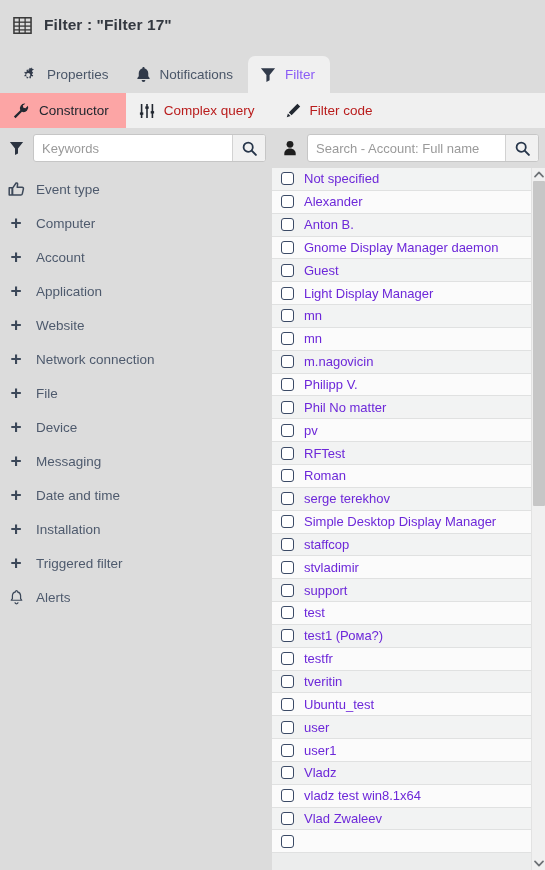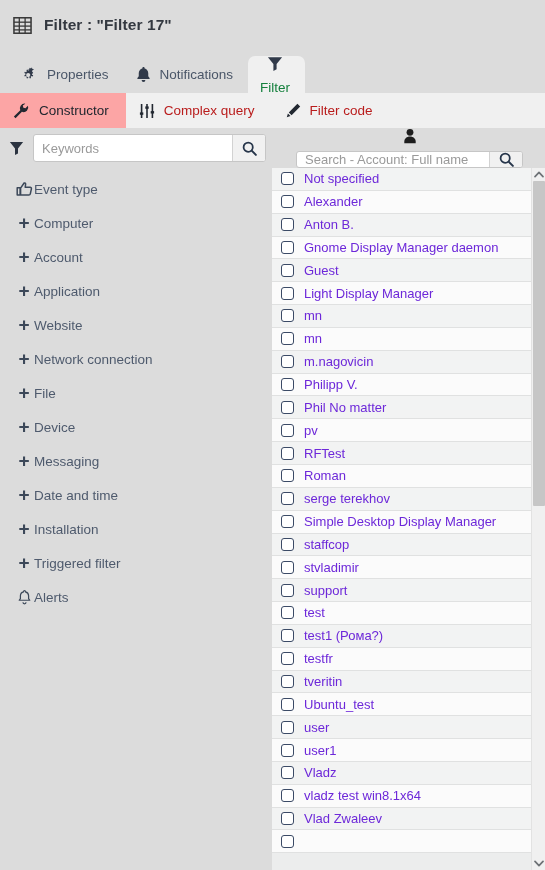--- a/index.html
+++ b/index.html
@@ -26,21 +26,21 @@
   .tabs {
     height: 43px; display: flex; align-items: flex-end;
     padding-left: 8px; background: #dcdcdc;
   }
   .tab {
     display: flex; align-items: center; gap: 9px;
     height: 37px; padding: 0 15px 0 12px;
     font-size: 13.5px; color: #4a5668; white-space: nowrap;
     border-radius: 7px 7px 0 0;
   }
-  .tab.active { background: #f0f0f0; color: #15803d; flex-direction: column; }
+  .tab.active { background: #f0f0f0; color: #8b5cf6; }
   .tab .ico { flex: none; display: block; color: #313a4a; }
 
   
   .subtabs {
     height: 35px; display: flex; align-items: stretch;
     background: #f0f0f0;
   }
   .subtab {
     display: flex; align-items: center; gap: 9px;
     padding: 0 17px 0 13px;
@@ -50,42 +50,42 @@
   .subtab .ico { flex: none; display: block; color: #222831; }
 
   
   .body { display: flex; height: 742px; }
   .left  { width: 272px; background: #dcdcdc; }
   .right { width: 273px; background: #eceded; position: relative; }
 
   
   .searchrow { height: 40px; display: flex; align-items: center; padding: 0 6px 0 6px; gap: 7px; }
   .searchrow.left-sr  { background: #dcdcdc; }
-  .searchrow.right-sr { background: #dcdcdc; padding-left: 8px; flex-direction: column; }
+  .searchrow.right-sr { background: #dcdcdc; padding-left: 8px; }
   .lead-ico { width: 20px; flex: none; display: flex; justify-content: center; color: #2b3340; }
   .searchbox {
     flex: 1; height: 28px; display: flex; align-items: stretch;
     background: #fff; border: 1px solid #c6c6c6; border-radius: 3px; overflow: hidden;
   }
   .searchbox input {
     flex: 1; border: 0; outline: 0; background: transparent;
     padding: 0 8px; font-size: 13px; color: #404040;
     font-family: "Liberation Sans", sans-serif;
   }
   .searchbox input::placeholder { color: #9a9a9a; }
   .search-btn {
     width: 33px; background: #f1f1f1; border-left: 1px solid #d2d2d2;
     display: flex; align-items: center; justify-content: center; color: #27364b;
   }
 
   
   .sidelist { padding-top: 4px; }
   .side-item {
-    height: 34px; display: flex; align-items: center; 
-    padding-left: 14px; font-size: 13.5px; color: #4e5a6d;
+    height: 34px; display: flex; align-items: center; gap: 10px;
+    padding-left: 6px; font-size: 13.5px; color: #4e5a6d;
   }
   .side-item .side-ico {
     width: 20px; flex: none; display: flex; align-items: center; justify-content: center;
     color: #3c4859;
   }
   .side-item .plus {
     font-size: 19px; font-weight: bold; color: #3c4859; line-height: 1;
     position: relative; top: -1px;
   }
 

